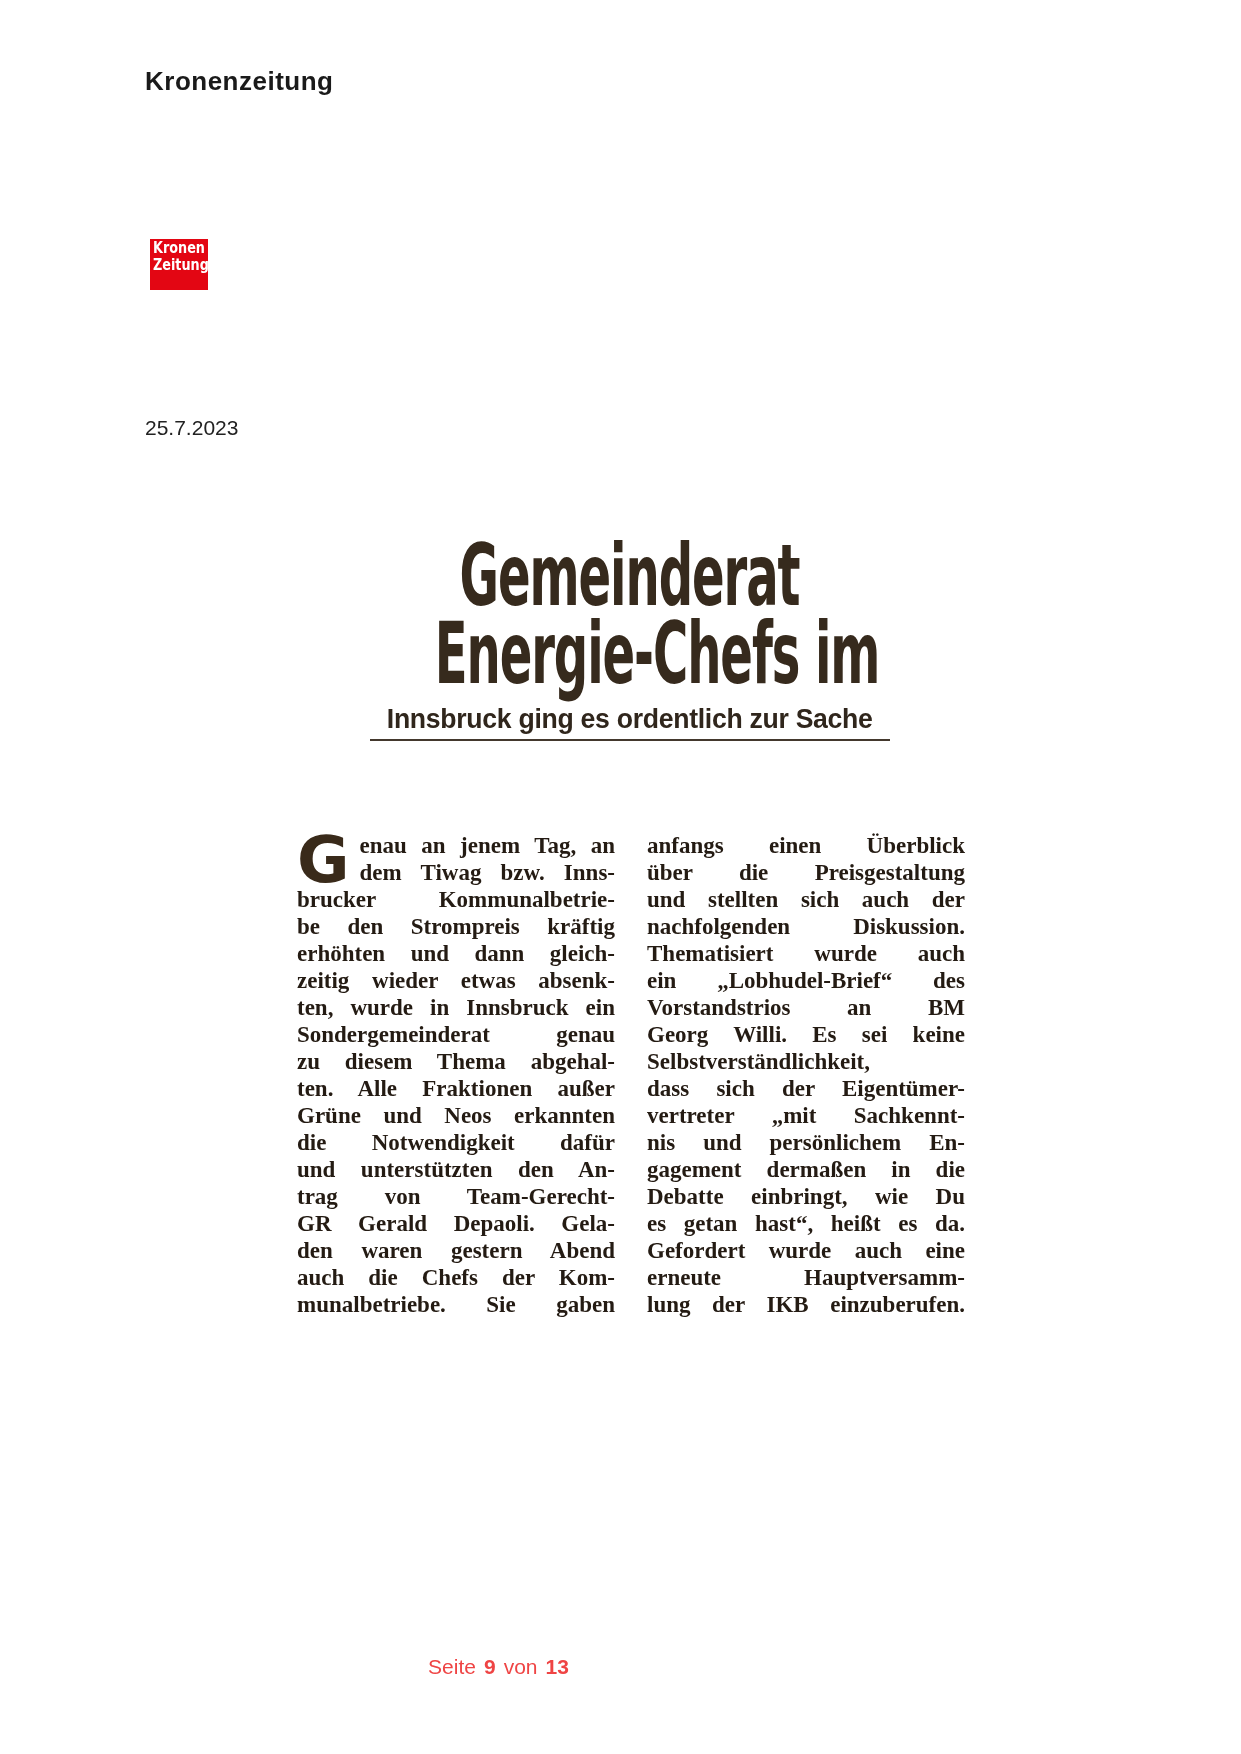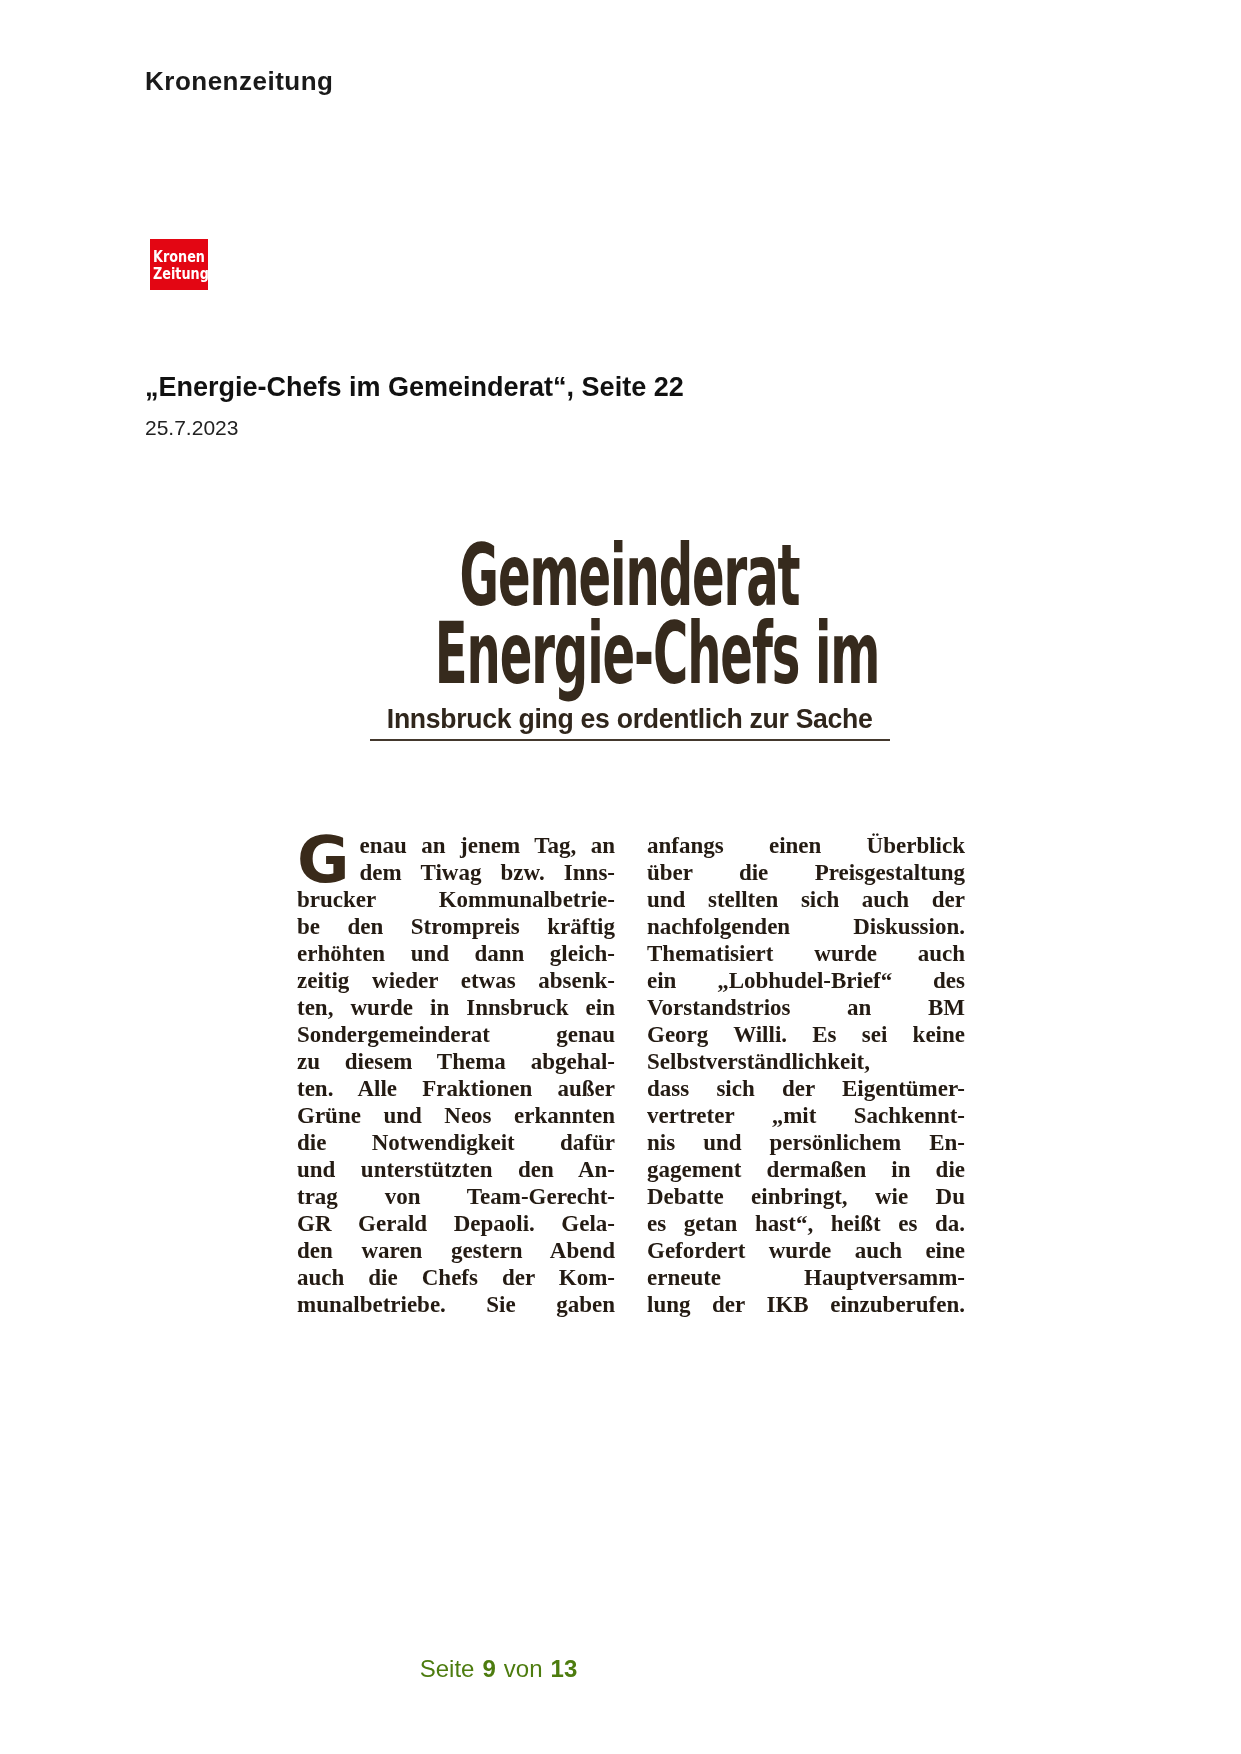--- a/index.html
+++ b/index.html
@@ -14,21 +14,21 @@
   
   .source-label{
     position:absolute;left:145px;top:66px;
     font-size:26px;font-weight:bold;color:#1a1a1a;
     letter-spacing:0.5px;
   }
   
   .logo{
     position:absolute;left:150px;top:239px;
     width:58px;height:51px;background:#e30613;
-    display:flex;flex-direction:column;justify-content:center;
+    display:flex;flex-direction:column;justify-content:flex-start;
     padding-left:3px;box-sizing:border-box;
   }
   .logo .logo-line{
     font-family:"DejaVu Sans",sans-serif;
     font-weight:bold;color:#ffffff;
     font-size:16px;line-height:17px;
     transform:scaleX(0.8);transform-origin:left center;
     white-space:nowrap;
   }
   
@@ -95,38 +95,37 @@
     font-family:"DejaVu Sans",sans-serif;
     font-weight:bold;
     font-size:64px;line-height:56px;
     color:#392a1a;
     margin:0 10px 0 0;
     height:54px;
   }
   
   .footer{
     position:absolute;left:0;top:1655px;width:100%;
-    text-align:center;font-size:24px;color:#4d7c0f;
+    text-align:center;font-size:21px;color:#ef4444;
   }
   .footer .seg{margin:0 4px;}
   .footer .num{font-weight:bold;}
 </style>
 </head>
 <body>
 
 <div class="page">
 
   <div class="source-label">Kronenzeitung</div>
 
   <div class="logo">
     <div class="logo-line">Kronen</div>
     <div class="logo-line">Zeitung</div>
   </div>
 
-  <div class="clip-title">„Energie-Chefs im Gemeinderat“, Seite 22</div>
 
   <div class="clip-date">25.7.2023</div>
 
   <div class="headline">
     <div class="hl-line">
       <span class="hl-inner">Gemeinderat</span>
     </div>
     <div class="hl-line">
       <span class="hl-inner">Energie-Chefs im</span>
     </div>

